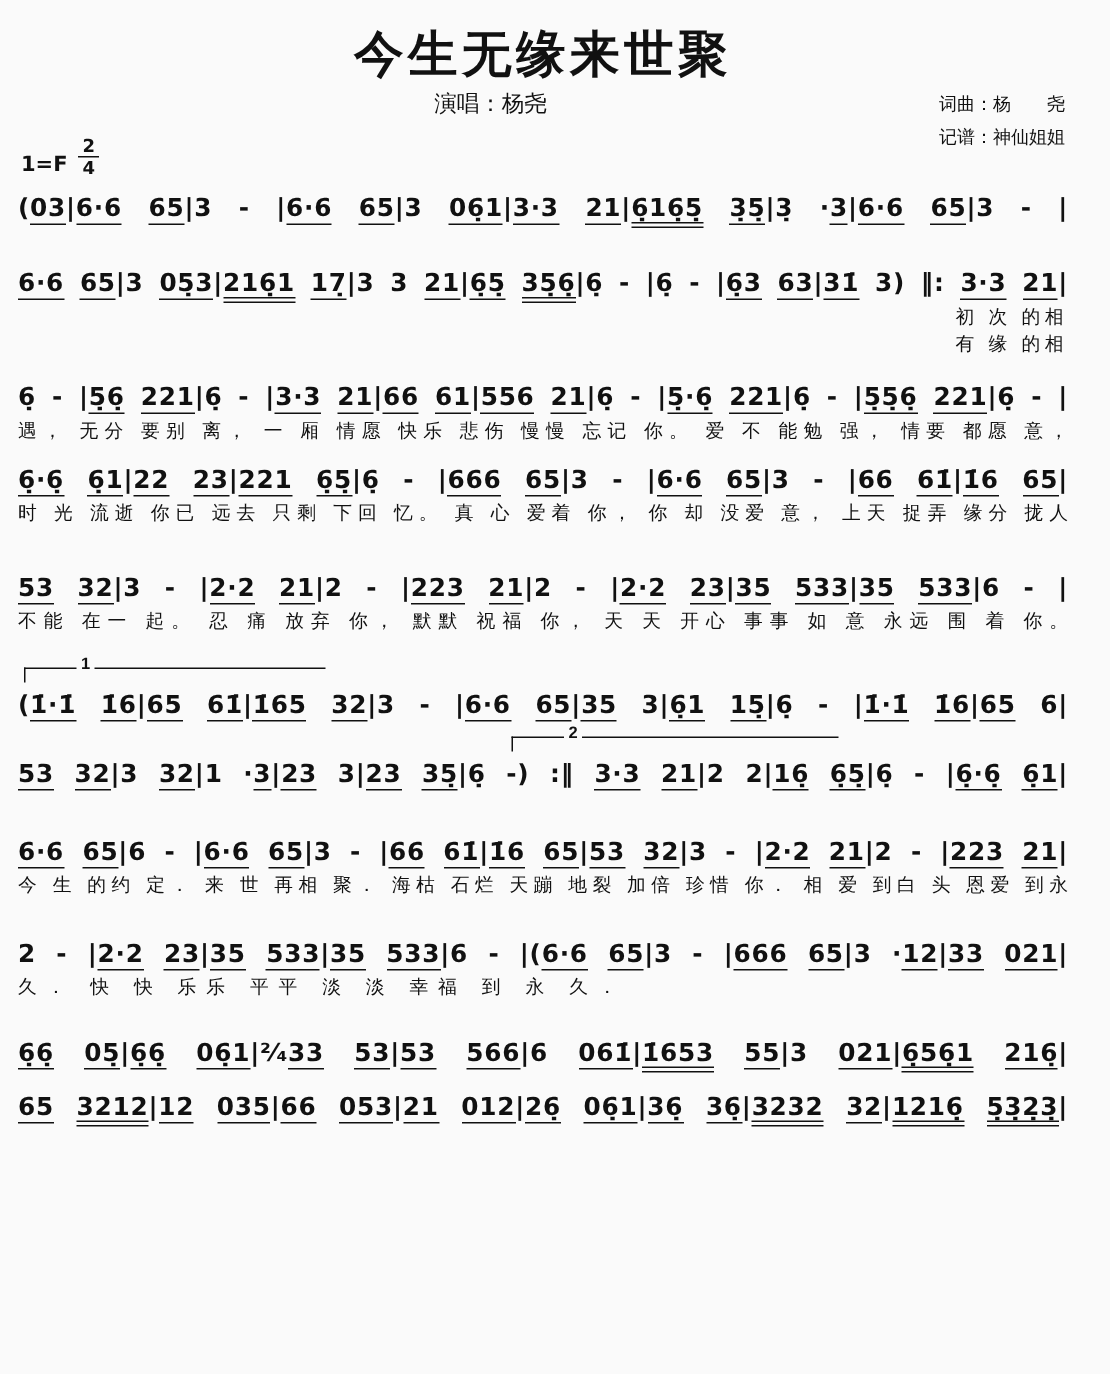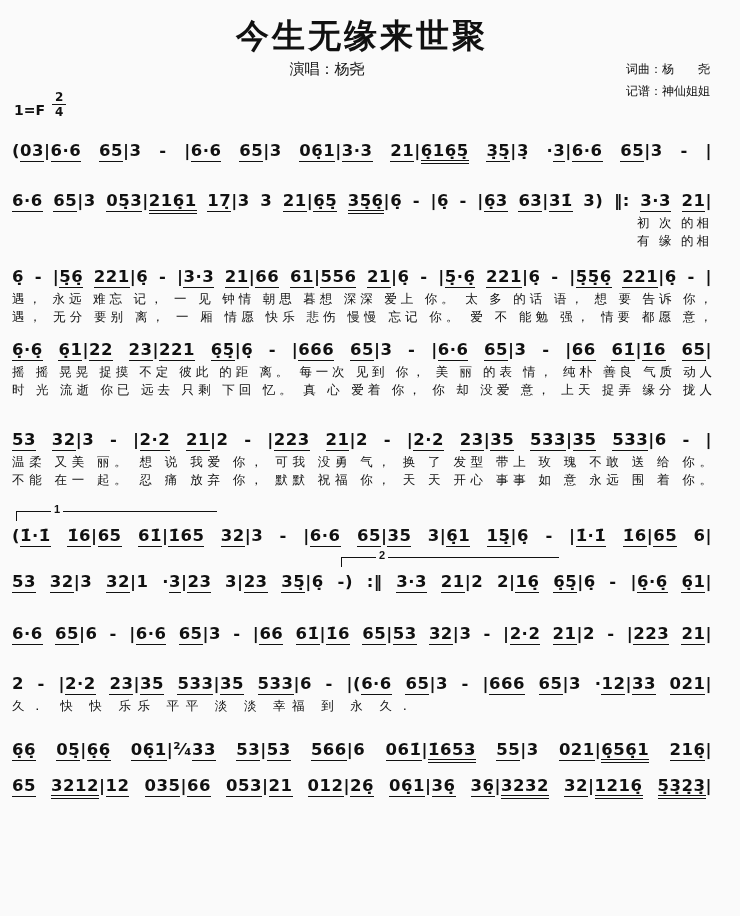--- a/index.html
+++ b/index.html
@@ -67,45 +67,42 @@
     </div>
     <div class="keysig">
       <span>1=F</span>
       <span class="meter">
         <span class="num">2</span>
         <span class="den">4</span>
       </span>
     </div>
   </div>
 
-  <div class="system" style="margin-top:20px">
+  <div class="system" style="margin-top:8px">
     <div class="not">(<span class="b1">03</span>|<span class="b1">6·6</span> <span class="b1">65</span>|3 - |<span class="b1">6·6</span> <span class="b1">65</span>|3 <span class="b1">06̣1</span>|<span class="b1">3·3</span> <span class="b1">21</span>|<span class="b2">6̣16̣5̣</span> <span class="b1">3̣5̣</span>|3̣ ·<span class="b1">3</span>|<span class="b1">6·6</span> <span class="b1">65</span>|3 - |</div>
   </div>
 
   <div class="system" style="margin-top:24px">
     <div class="not"><span class="b1">6·6</span> <span class="b1">65</span>|3 <span class="b1">05̣3</span>|<span class="b2">216̣1</span> <span class="b1">17̣</span>|3 3 <span class="b1">21</span>|<span class="b1">6̣5̣</span> <span class="b2">35̣6̣</span>|6̣ - |6̣ - |<span class="b1">6̣3</span> <span class="b1">63</span>|<span class="b1">31̇</span> 3) ‖: <span class="b1">3·3</span> <span class="b1">21</span>|</div>
     <div class="lyr end">初 次 的相</div>
     <div class="lyr end">有 缘 的相</div>
   </div>
 
   <div class="system" style="margin-top:14px">
     <div class="not">6̣ - |<span class="b1">5̣6̣</span> <span class="b1">221</span>|6̣ - |<span class="b1">3·3</span> <span class="b1">21</span>|<span class="b1">66</span> <span class="b1">61</span>|<span class="b1">556</span> <span class="b1">21</span>|6̣ - |<span class="b1">5̣·6̣</span> <span class="b1">221</span>|6̣ - |<span class="b1">5̣5̣6̣</span> <span class="b1">221</span>|6̣ - |</div>
-    <div class="lyr">遇， 永远 难忘 记， 一 见 钟情 朝思 暮想 深深 爱上 你。 太 多 的话 语， 想 要 告诉 你，</div>
     <div class="lyr">遇， 无分 要别 离， 一 厢 情愿 快乐 悲伤 慢慢 忘记 你。 爱 不 能勉 强， 情要 都愿 意，</div>
   </div>
 
   <div class="system" style="margin-top:11px">
     <div class="not"><span class="b1">6̣·6̣</span> <span class="b1">6̣1</span>|<span class="b1">22</span> <span class="b1">23</span>|<span class="b1">221</span> <span class="b1">6̣5̣</span>|6̣ - |<span class="b1">666</span> <span class="b1">65</span>|3 - |<span class="b1">6·6</span> <span class="b1">65</span>|3 - |<span class="b1">66</span> <span class="b1">61̇</span>|<span class="b1">1̇6</span> <span class="b1">65</span>|</div>
-    <div class="lyr">摇 摇 晃晃 捉摸 不定 彼此 的距 离。 每一次 见到 你， 美 丽 的表 情， 纯朴 善良 气质 动人</div>
     <div class="lyr">时 光 流逝 你已 远去 只剩 下回 忆。 真 心 爱着 你， 你 却 没爱 意， 上天 捉弄 缘分 拢人</div>
   </div>
 
   <div class="system" style="margin-top:28px">
     <div class="not"><span class="b1">53</span> <span class="b1">32</span>|3 - |<span class="b1">2·2</span> <span class="b1">21</span>|2 - |<span class="b1">223</span> <span class="b1">21</span>|2 - |<span class="b1">2·2</span> <span class="b1">23</span>|<span class="b1">35</span> <span class="b1">533</span>|<span class="b1">35</span> <span class="b1">533</span>|6 - |</div>
-    <div class="lyr">温柔 又美 丽。 想 说 我爱 你， 可我 没勇 气， 换 了 发型 带上 玫 瑰 不敢 送 给 你。</div>
     <div class="lyr">不能 在一 起。 忍 痛 放弃 你， 默默 祝福 你， 天 天 开心 事事 如 意 永远 围 着 你。</div>
   </div>
 
   <div class="system" style="margin-top:34px">
     <div class="volta v1">
       <span class="vl">1</span>
     </div>
     <div class="not">(<span class="b1">1̇·1̇</span> <span class="b1">1̇6</span>|<span class="b1">65</span> <span class="b1">61̇</span>|<span class="b1">1̇65</span> <span class="b1">32</span>|3 - |<span class="b1">6·6</span> <span class="b1">65</span>|<span class="b1">35</span> 3|<span class="b1">6̣1</span> <span class="b1">15̣</span>|6̣ - |<span class="b1">1̇·1̇</span> <span class="b1">1̇6</span>|<span class="b1">65</span> 6|</div>
   </div>
 
@@ -114,20 +111,21 @@
       <span class="vl">2</span>
     </div>
     <div class="not"><span class="b1">53</span> <span class="b1">32</span>|3 <span class="b1">32</span>|1 ·<span class="b1">3</span>|<span class="b1">23</span> 3|<span class="b1">23</span> <span class="b1">35̣</span>|6̣ -) :‖ <span class="b1">3·3</span> <span class="b1">21</span>|2 2|<span class="b1">16̣</span> <span class="b1">6̣5̣</span>|6̣ - |<span class="b1">6̣·6̣</span> <span class="b1">6̣1</span>|</div>
   </div>
 
   <div class="system" style="margin-top:26px">
   </div>
 
   <div class="system" style="margin-top:26px">
     <div class="not"><span class="b1">6·6</span> <span class="b1">65</span>|6 - |<span class="b1">6·6</span> <span class="b1">65</span>|3 - |<span class="b1">66</span> <span class="b1">61̇</span>|<span class="b1">1̇6</span> <span class="b1">65</span>|<span class="b1">53</span> <span class="b1">32</span>|3 - |<span class="b1">2·2</span> <span class="b1">21</span>|2 - |<span class="b1">223</span> <span class="b1">21</span>|</div>
+    <div class="lyr">今 生 的约 定． 来 世 再相 聚． 海枯 石烂 天蹦 地裂 加倍 珍惜 你． 相 爱 到白 头 恩爱 到永</div>
   </div>
 
   <div class="system" style="margin-top:24px">
     <div class="not">2 - |<span class="b1">2·2</span> <span class="b1">23</span>|<span class="b1">35</span> <span class="b1">533</span>|<span class="b1">35</span> <span class="b1">533</span>|6 - |(<span class="b1">6·6</span> <span class="b1">65</span>|3 - |<span class="b1">666</span> <span class="b1">65</span>|3 ·<span class="b1">12</span>|<span class="b1">33</span> <span class="b1">021</span>|</div>
     <div class="lyr half-left">久． 快 快 乐乐 平平 淡 淡 幸福 到 永 久．</div>
   </div>
 
   <div class="system" style="margin-top:22px">
     <div class="not"><span class="b1">6̣6̣</span> <span class="b1">05̣</span>|<span class="b1">6̣6̣</span> <span class="b1">06̣1</span>|²⁄₄<span class="b1">33</span> <span class="b1">53</span>|<span class="b1">53</span> <span class="b1">566</span>|6 <span class="b1">061̇</span>|<span class="b2">1̇653</span> <span class="b1">55</span>|3 <span class="b1">021</span>|<span class="b2">6̣56̣1</span> <span class="b1">216̣</span>|</div>
   </div>

